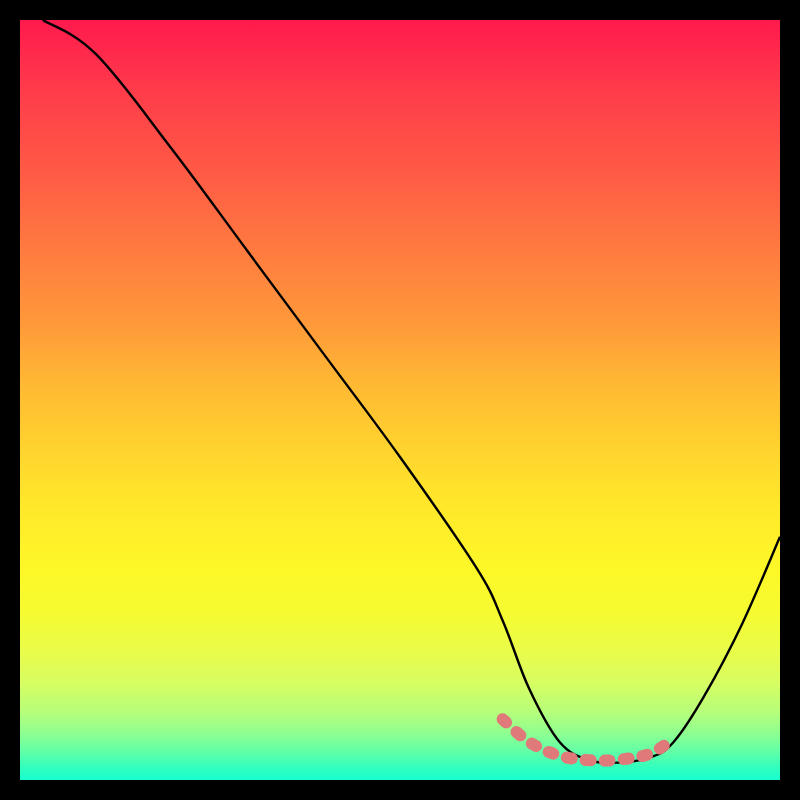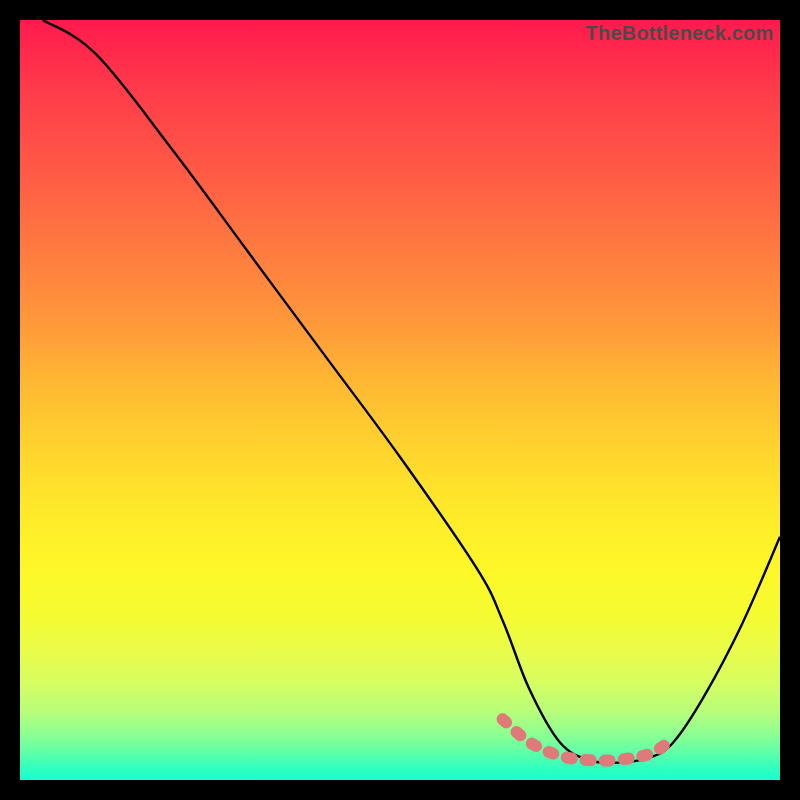--- a/index.html
+++ b/index.html
@@ -61,21 +61,20 @@
     height: 100%;
   }
 </style>
 </head>
 <body>
 
 <div class="outer">
 
   <div class="plot-area">
 
-    <div class="watermark">TheBottleneck.com</div>
 
     <svg class="curve" viewBox="0 0 760 760" preserveAspectRatio="none">
       <path id="main-curve" fill="none" stroke="#000000" stroke-width="2.4" d="M 22.80 0.00 C 32.38 6.16, 52.74 10.94, 76.00 34.20 C 99.26 57.46, 124.64 93.63, 152.00 129.20 C 179.36 164.77, 200.64 194.86, 228.00 231.80 C 255.36 268.74, 276.64 297.46, 304.00 334.40 C 331.36 371.34, 352.64 398.70, 380.00 437.00 C 407.36 475.30, 437.53 517.79, 456.00 547.20 C 474.47 576.61, 473.02 578.51, 482.60 600.40 C 492.18 622.29, 498.94 646.91, 509.20 668.80 C 519.46 690.69, 528.66 709.14, 539.60 722.00 C 550.54 734.86, 559.06 736.55, 570.00 740.24 C 580.94 743.93, 589.46 743.07, 600.40 742.52 C 611.34 741.97, 621.22 740.89, 630.80 737.20 C 640.38 733.51, 644.02 732.94, 653.60 722.00 C 663.18 711.06, 671.69 697.60, 684.00 676.40 C 696.31 655.20, 708.32 632.93, 722.00 604.20 C 735.68 575.47, 753.16 532.53, 760.00 516.80"></path>
       <path id="bottom-highlight" fill="none" stroke="#e07a7a" stroke-width="12" stroke-linecap="round" stroke-dasharray="5 14" d="M 482.60 699.20 C 487.39 703.30, 498.94 715.43, 509.20 722.00 C 519.46 728.57, 528.66 732.40, 539.60 735.68 C 550.54 738.96, 559.06 739.56, 570.00 740.24 C 580.94 740.92, 589.46 740.71, 600.40 739.48 C 611.34 738.25, 621.22 737.23, 630.80 733.40 C 640.38 729.57, 649.50 720.94, 653.60 718.20"></path>
     </svg>
 
   </div>
 
 </div>
 

